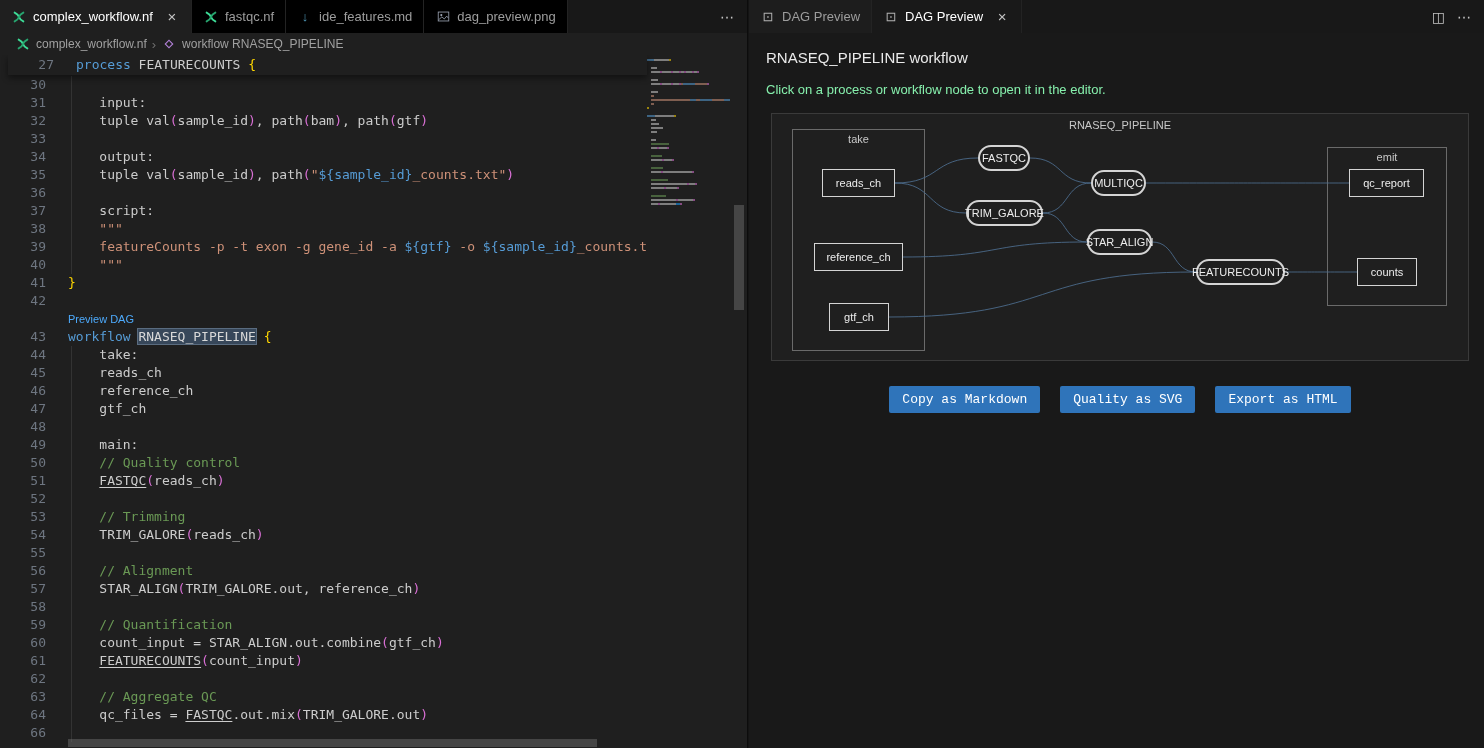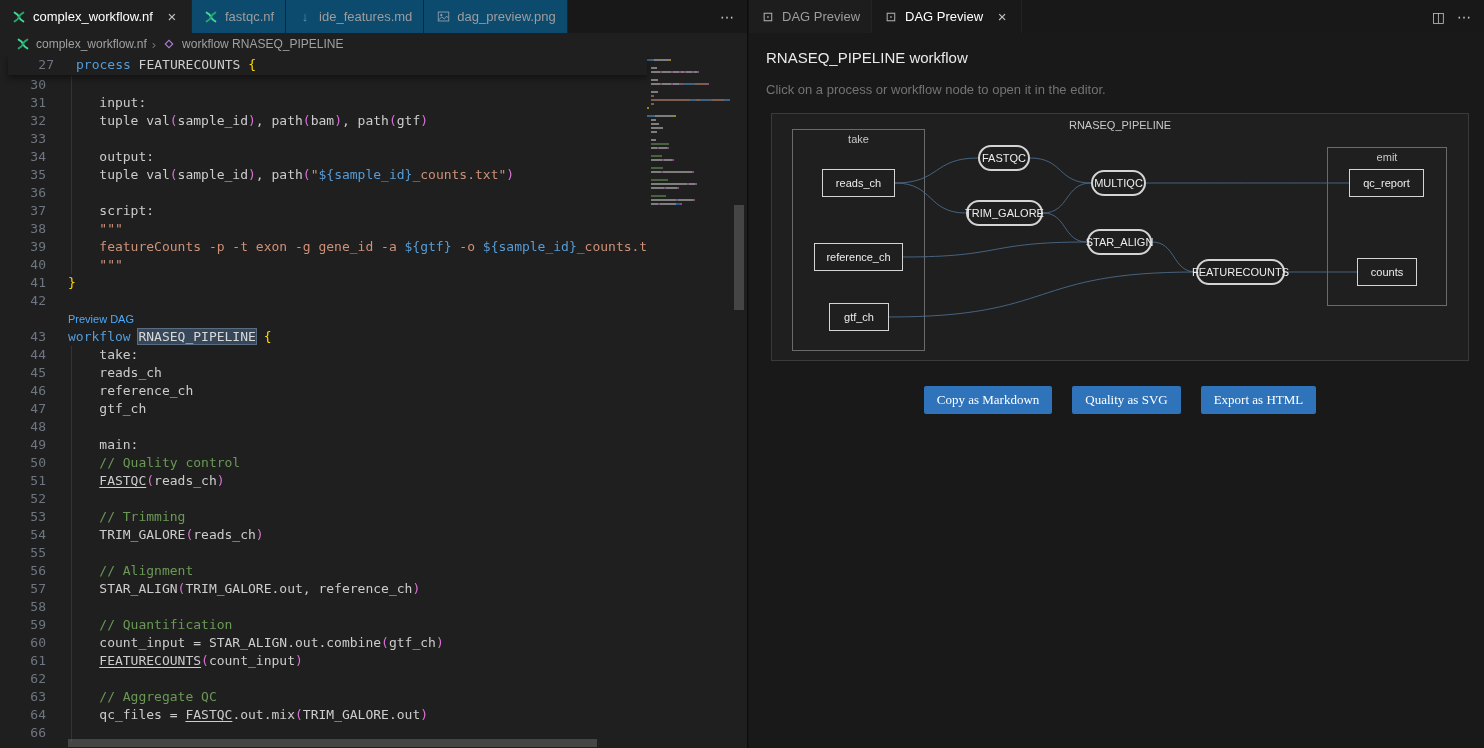--- a/index.html
+++ b/index.html
@@ -2,21 +2,21 @@
 <html><head>
 <meta charset="utf-8">
 <style>
   *{box-sizing:border-box;margin:0;padding:0}
   html,body{width:1484px;height:748px;overflow:hidden;background:#141414;font-family:"Liberation Sans",sans-serif;-webkit-user-select:none;user-select:none}
   .group{position:absolute;top:0;height:748px;overflow:hidden}
   #left-group{left:0;width:748px;background:#1f1f1f;border-right:1px solid #0c0c0c}
   #right-group{left:749px;width:735px;background:#191919}
   .tabstrip{height:33px;background:#181818;display:flex;align-items:stretch}
   .tabs-inner{display:flex;align-items:stretch}
-  .tab{display:flex;align-items:center;gap:6px;padding:0 11px;font-size:13px;color:#9d9d9d;border-right:1px solid #232323;cursor:pointer;white-space:nowrap;background:#0c4a6e}
+  .tab{display:flex;align-items:center;gap:6px;padding:0 11px;font-size:13px;color:#9d9d9d;border-right:1px solid #232323;cursor:pointer;white-space:nowrap;background:#000000}
   .tab.active{background:#1f1f1f;color:#fff}
   #right-group .tab{background:#1d1d1d}
   #right-group .tab.active{background:#191919;color:#fff}
   .tab .close{margin-left:5px;color:#c5c5c5;font-size:15px;width:16px;text-align:center;border-radius:3px;line-height:16px}
   .tab-icon{width:16px;height:16px;display:flex;align-items:center;justify-content:center;flex:none}
   .strip-actions{margin-left:auto;display:flex;align-items:center;gap:12px;padding-right:13px;color:#c5c5c5}
   .strip-actions span{cursor:pointer;font-size:14px}
   .breadcrumbs{height:22px;display:flex;align-items:center;gap:5px;padding-left:15px;font-size:12px;color:#a0a0a0;background:#1f1f1f}
   .crumb{display:flex;align-items:center;gap:4px;cursor:pointer}
   .crumb-sep{color:#6e6e6e;font-size:13px}
@@ -39,30 +39,30 @@
   .tok-hl{color:#d8d8d8;background:#37475a;outline:1px solid #5a6c80}
   .lens{padding-left:68px;font-family:Liberation Sans, sans-serif;font-size:11px;color:#4daafc;height:18px;line-height:18px;cursor:pointer}
   #minimap{position:absolute;top:0;right:15px;width:85px;bottom:0;background:#1f1f1f;z-index:5;padding-top:3px;overflow:hidden}
   .mrow{height:4px;display:flex;align-items:center;overflow:hidden}
   .mrow span{display:inline-block;height:2px;flex:none}
   #vscroll{position:absolute;right:3px;top:150px;width:10px;height:105px;background:rgba(121,121,121,.42);z-index:7;cursor:pointer}
   #hscroll{position:absolute;left:68px;bottom:1px;height:8px;width:529px;background:rgba(121,121,121,.42);z-index:7;cursor:pointer}
   
   #webview{position:absolute;top:33px;left:0;right:0;bottom:0;background:#191919;color:#ccc}
   #wv-title{margin:16px 0 16px 17px;font-size:15px;font-weight:normal;color:#eaeaea}
-  #wv-sub{margin:14px 0 0 17px;font-size:13px;color:#737373}
+  #wv-sub{margin:14px 0 0 17px;font-size:13px;color:#86efac}
   #dag{position:relative;margin:16px 0 0 22px;width:698px;height:248px;background:#1f1f1f;border:1px solid #3a3a3a}
   #dag svg{position:absolute;left:0;top:0}
   .dag-label{position:absolute;top:5px;left:0;right:0;text-align:center;font-size:11px;color:#c8c8c8}
   .dgroup{position:absolute;border:1px solid #6a6a6a}
   .glabel{position:absolute;top:3px;left:0;right:0;text-align:center;font-size:11px;color:#c8c8c8}
   .dnode{position:absolute;display:flex;align-items:center;justify-content:center;font-size:11px;color:#ececec;background:#1f1f1f;border:1px solid #d4d4d4;white-space:nowrap}
   .dnode.process{border-radius:13px;border-width:2px;cursor:pointer}
   #btnrow{width:698px;margin:25px 0 0 22px;display:flex;gap:20px;justify-content:center}
-  .btn{background:#2f74ba;color:#fff;border:none;font-size:13px;padding:6px 13px;border-radius:2px;cursor:pointer;font-family:Liberation Serif, serif}
+  .btn{background:#2f74ba;color:#fff;border:none;font-size:13px;padding:6px 13px;border-radius:2px;cursor:pointer;font-family:Liberation Mono, monospace}
   .md-glyph{color:#519aba;font-weight:bold;font-size:13px}
   .pv-glyph{color:#b0b0b0;font-size:13px}
 </style>
 </head>
 <body>
 
 <div id="left-group" class="group">
   <div class="tabstrip">
     <div class="tabs-inner" id="left-tabs">
         <div class="tab active">

